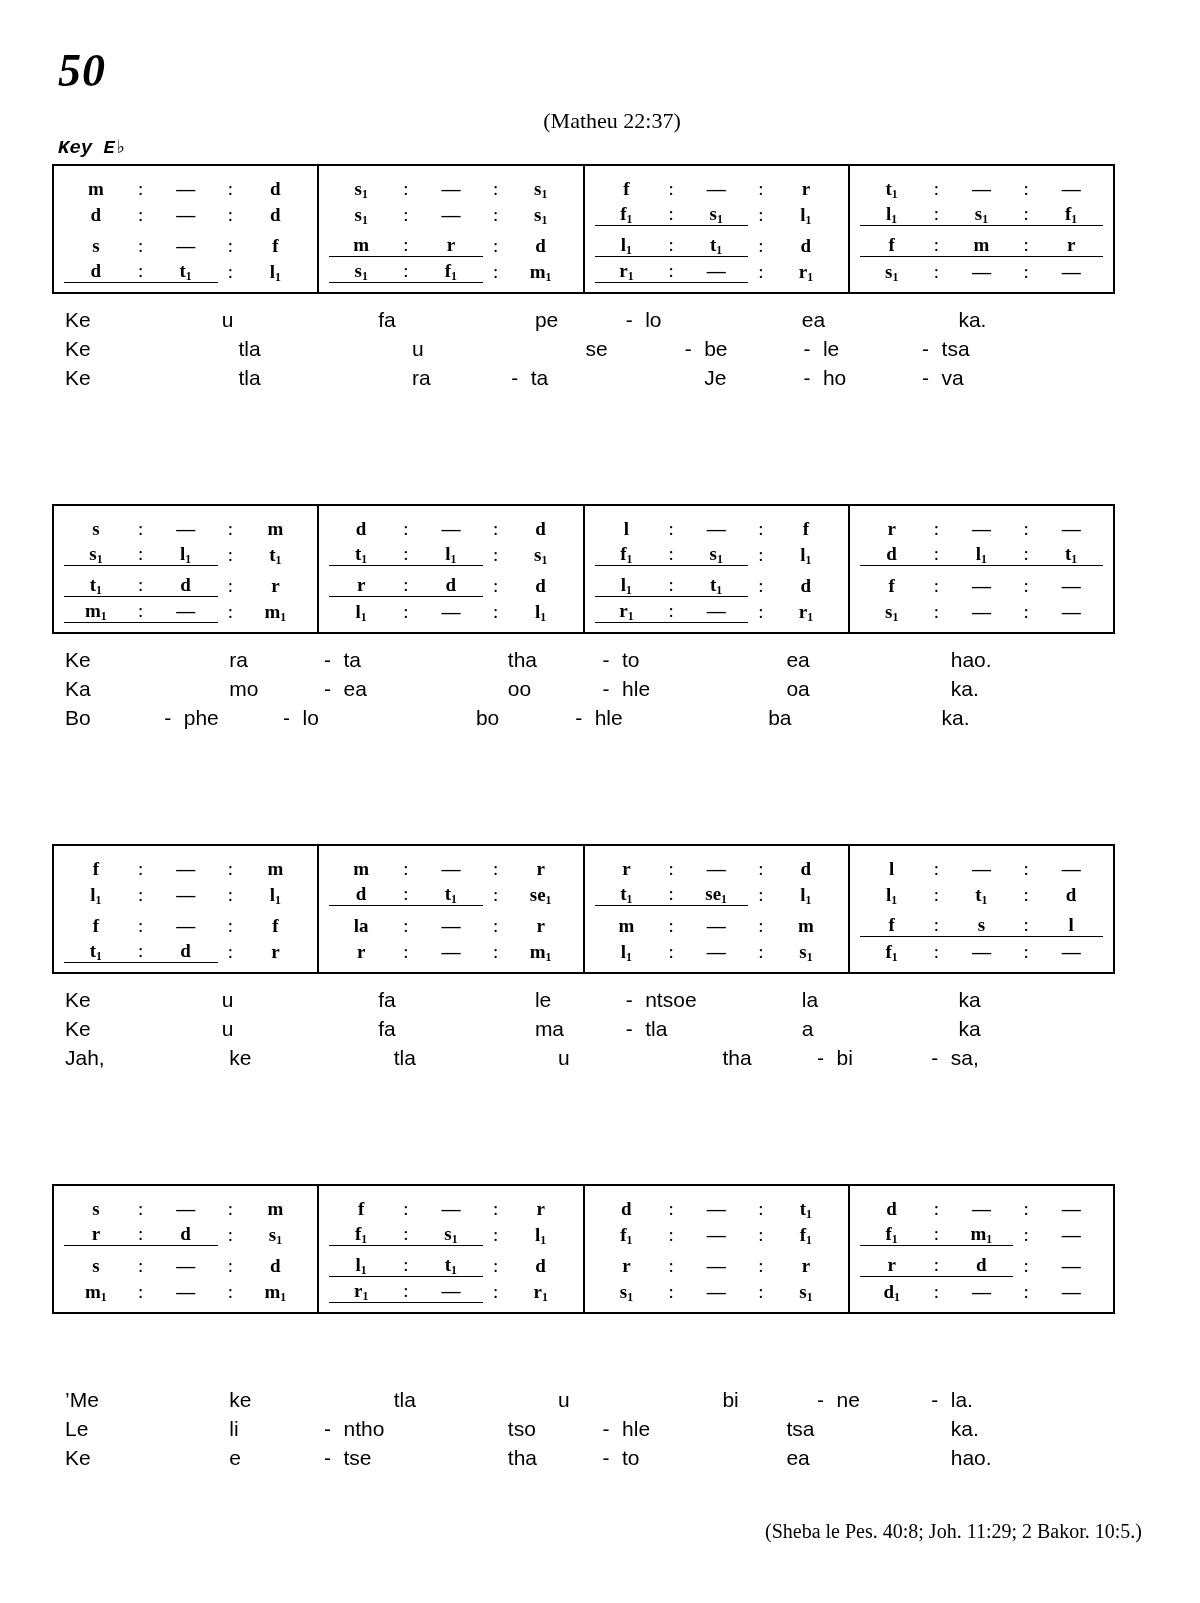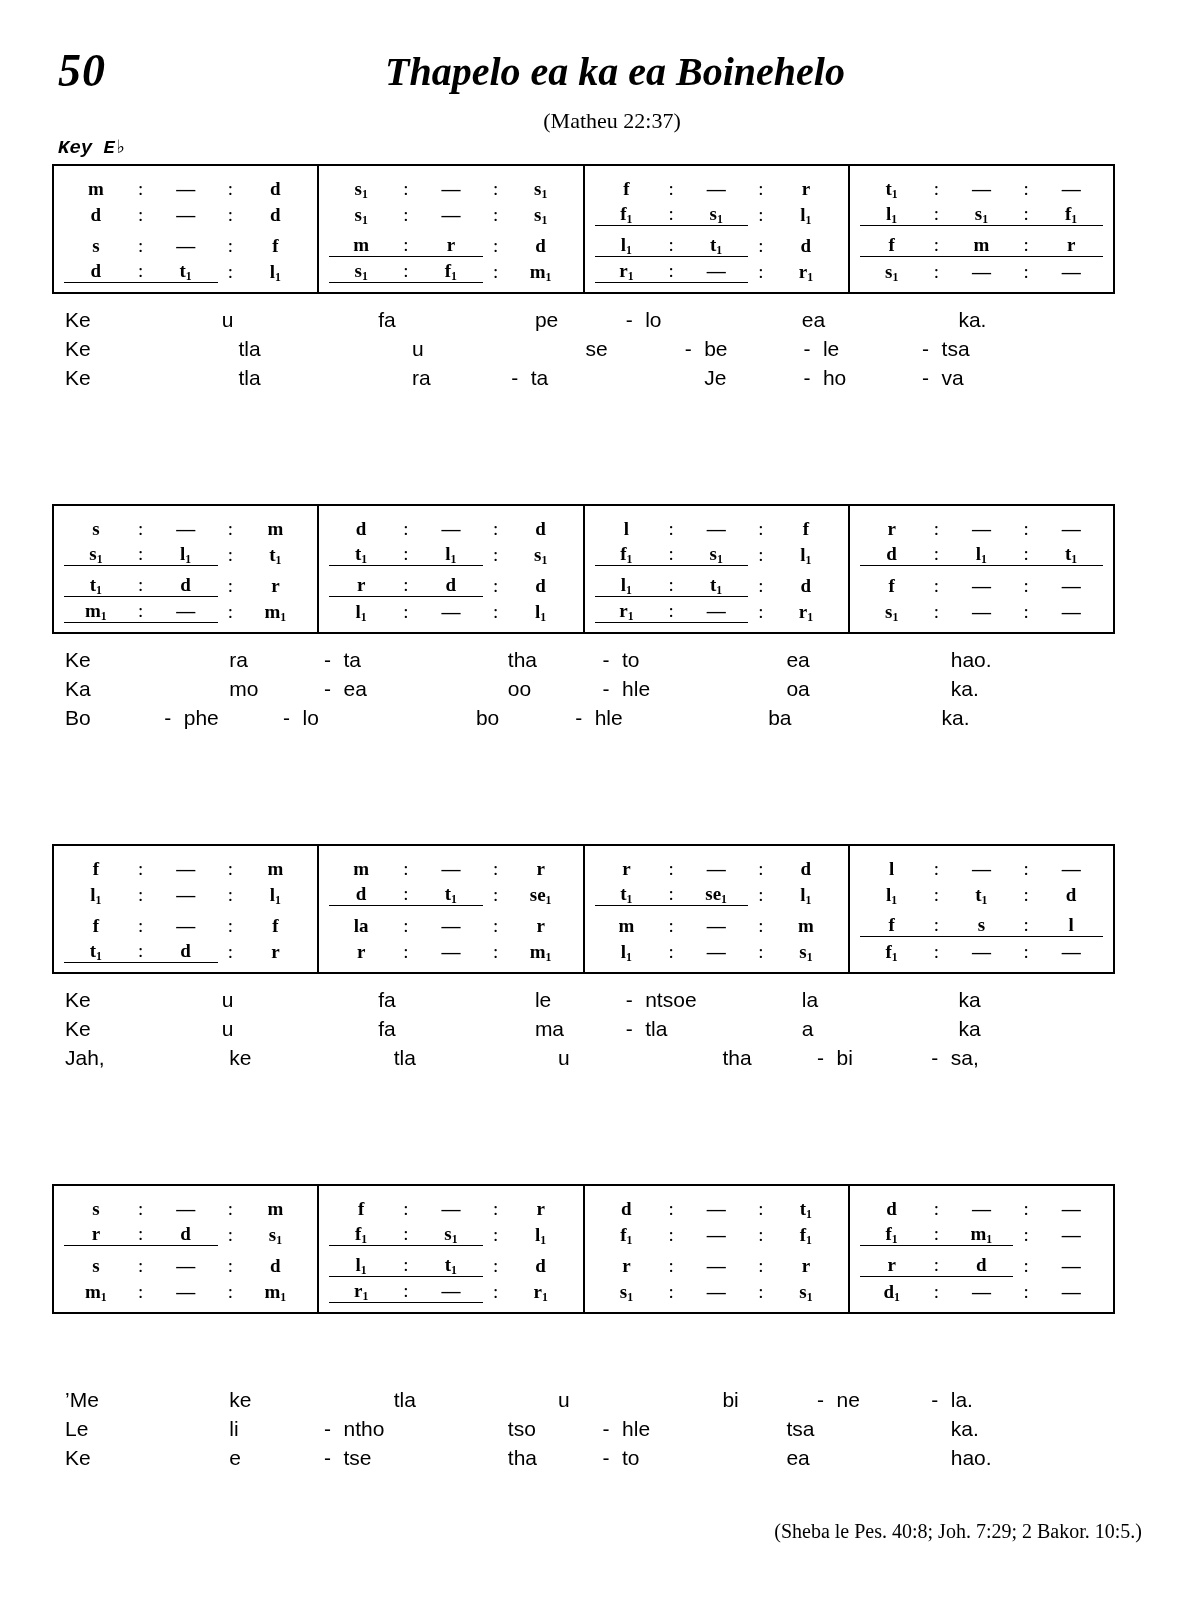--- a/index.html
+++ b/index.html
@@ -145,21 +145,20 @@
     font-size: 20px;
     font-family: "Liberation Serif", serif;
   }
 </style>
 </head>
 <body>
 
 <div class="page">
 
   <div class="hymn-number">50</div>
-  <div class="hymn-title">Thapelo ea ka ea Boinehelo</div>
   <div class="hymn-subtitle">(Matheu 22:37)</div>
   <div class="key-sig">Key E♭</div>
 
   <div id="systems-root">
       <div class="system" style="top: 164px;">
         <div class="staff">
           <div class="measure">
             <div class="voice">
               <span class="cell">m</span>
               <span class="cell colon">:</span>
@@ -848,14 +847,14 @@
           <span class="lyr">to</span>
           <span class="lyr blank"></span>
           <span class="lyr">ea</span>
           <span class="lyr blank"></span>
           <span class="lyr">hao.</span>
           <span class="lyr blank"></span>
         </div>
       </div>
     </div>
 
-  <div class="footer-ref">(Sheba le Pes. 40:8; Joh. 7:29; 2 Bakor. 10:5.)</div>
+  <div class="footer-ref">(Sheba le Pes. 40:8; Joh. 11:29; 2 Bakor. 10:5.)</div>
 </div>
 
 </body></html>

